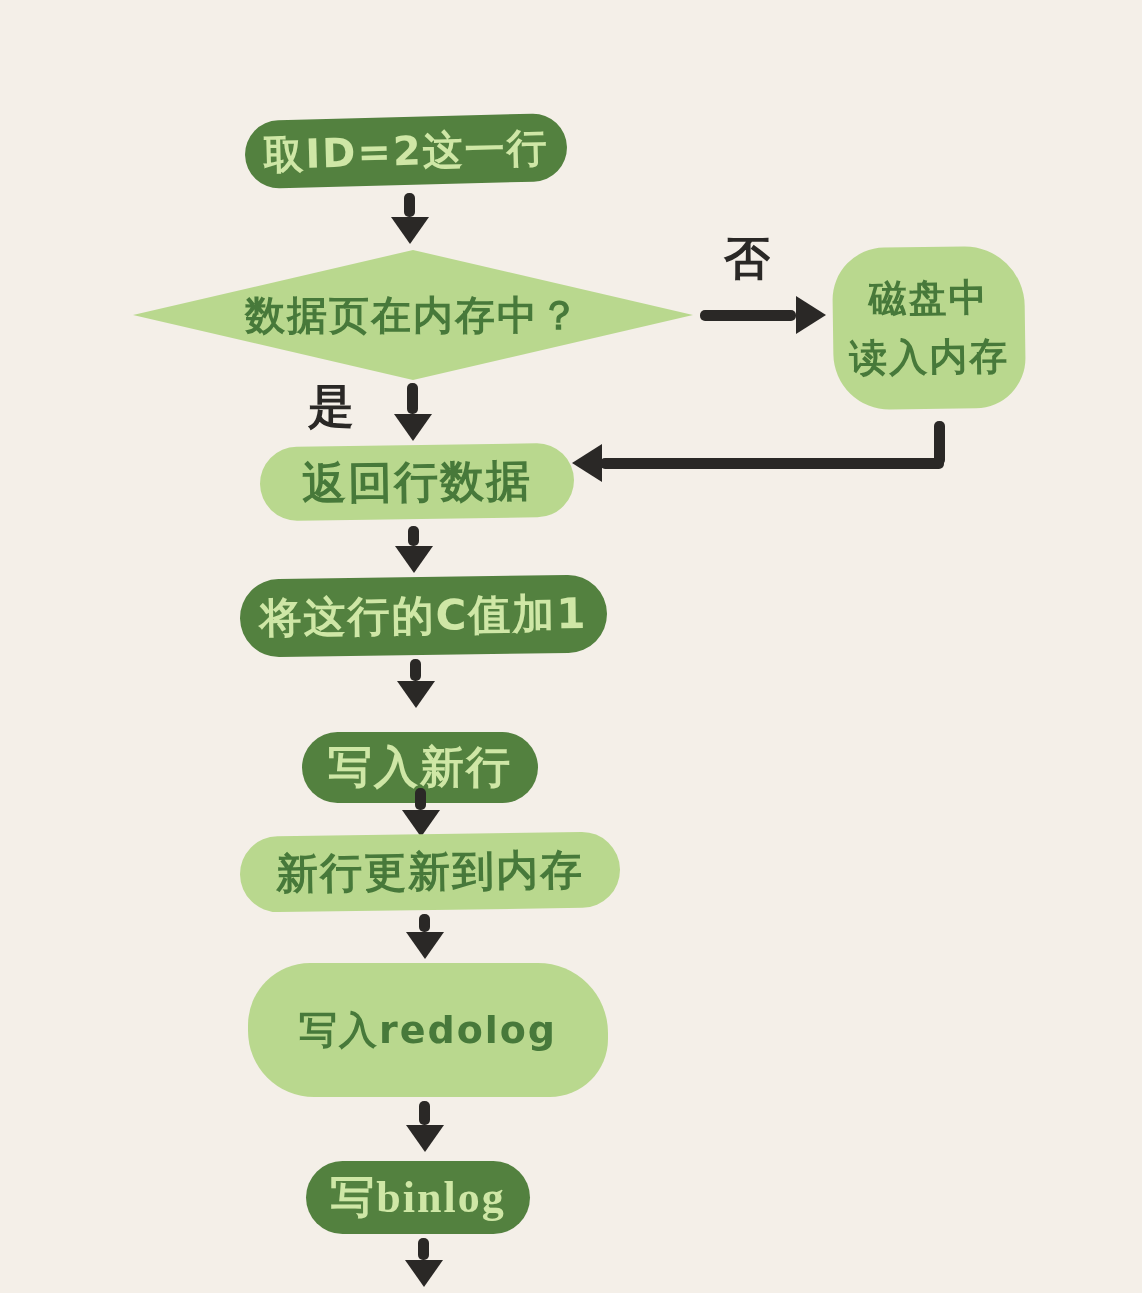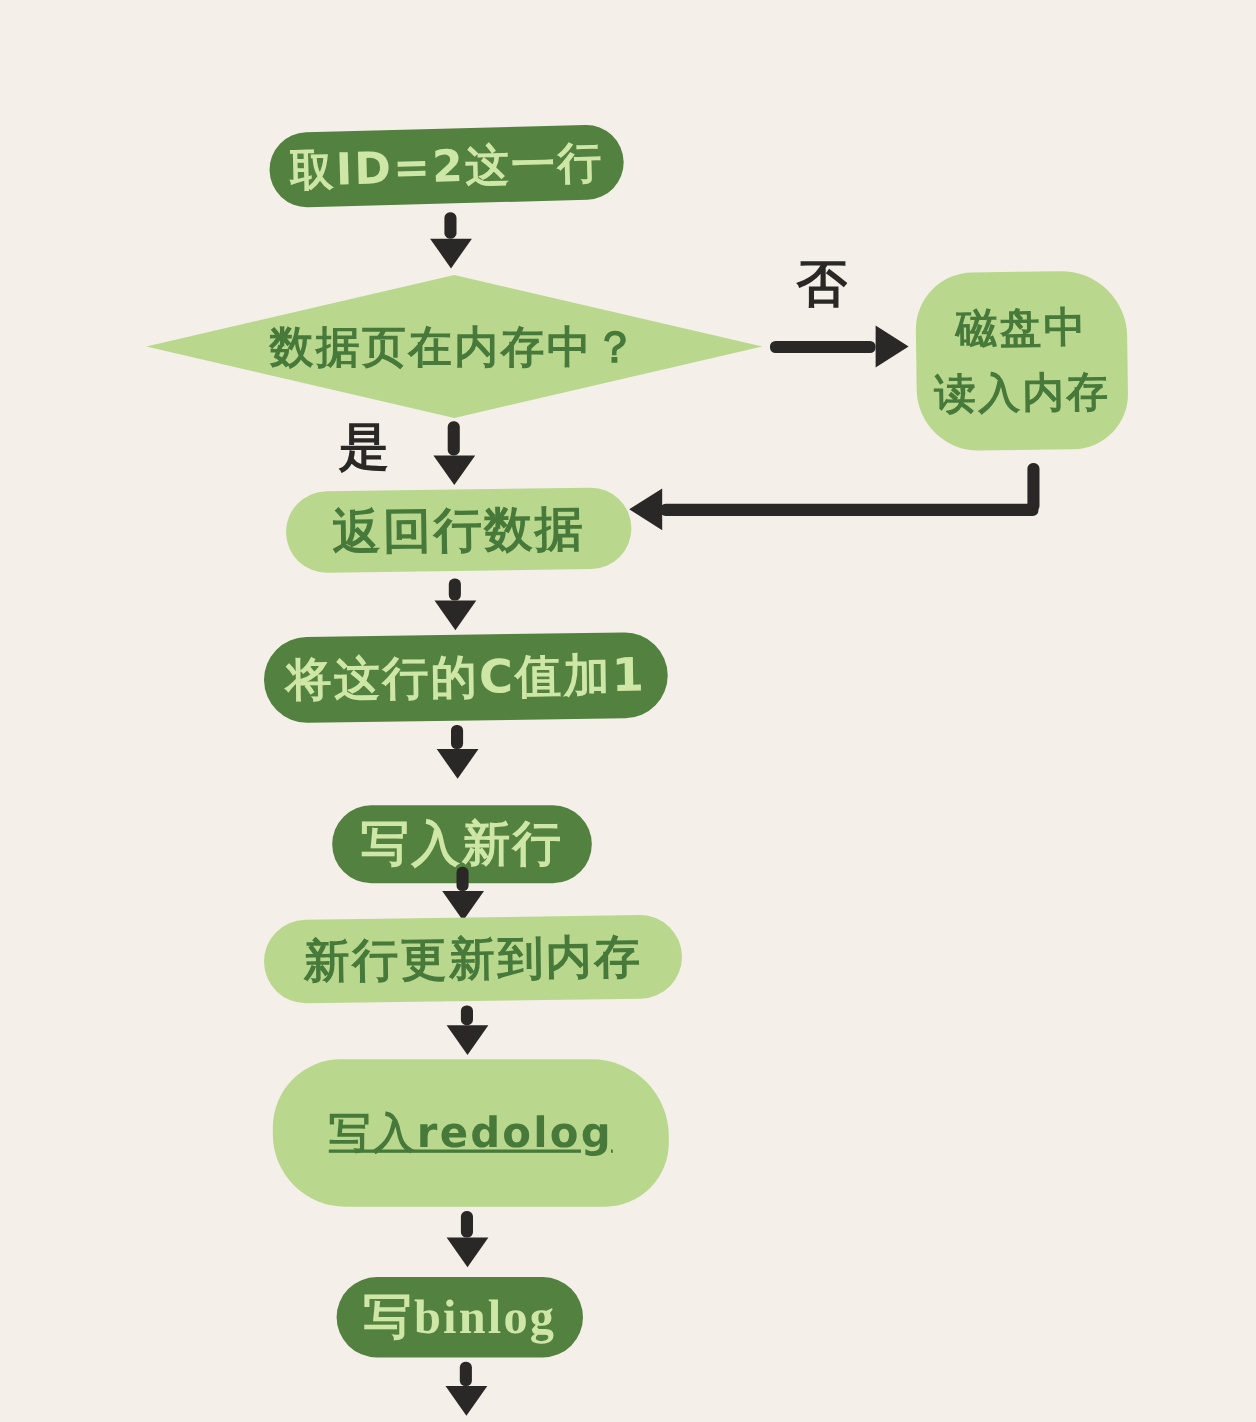--- a/index.html
+++ b/index.html
@@ -148,21 +148,21 @@
 
   <div class="node pill light fs42 tilt-s" style="left:240px;top:834px;width:380px;height:76px;">
     <span class="node-label">新行更新到内存</span>
   </div>
 
   <div class="varrow" style="left:419px;top:914px;height:18px;">
     <div class="shaft"></div>
     <div class="head-down"></div>
   </div>
 
-  <div class="node blob2 light fs38" style="left:248px;top:963px;width:360px;height:134px;text-decoration:underline;">
+  <div class="node blob2 light fs38" style="left:248px;top:963px;width:360px;height:134px;">
     <span class="node-line">写入redolog</span>
   </div>
 
   <div class="varrow" style="left:419px;top:1101px;height:24px;">
     <div class="shaft"></div>
     <div class="head-down"></div>
   </div>
 
   <div class="node pill dark fs44" style="left:306px;top:1161px;width:224px;height:73px;font-family:Liberation Serif, serif;">
     <span class="node-label">写binlog</span>

